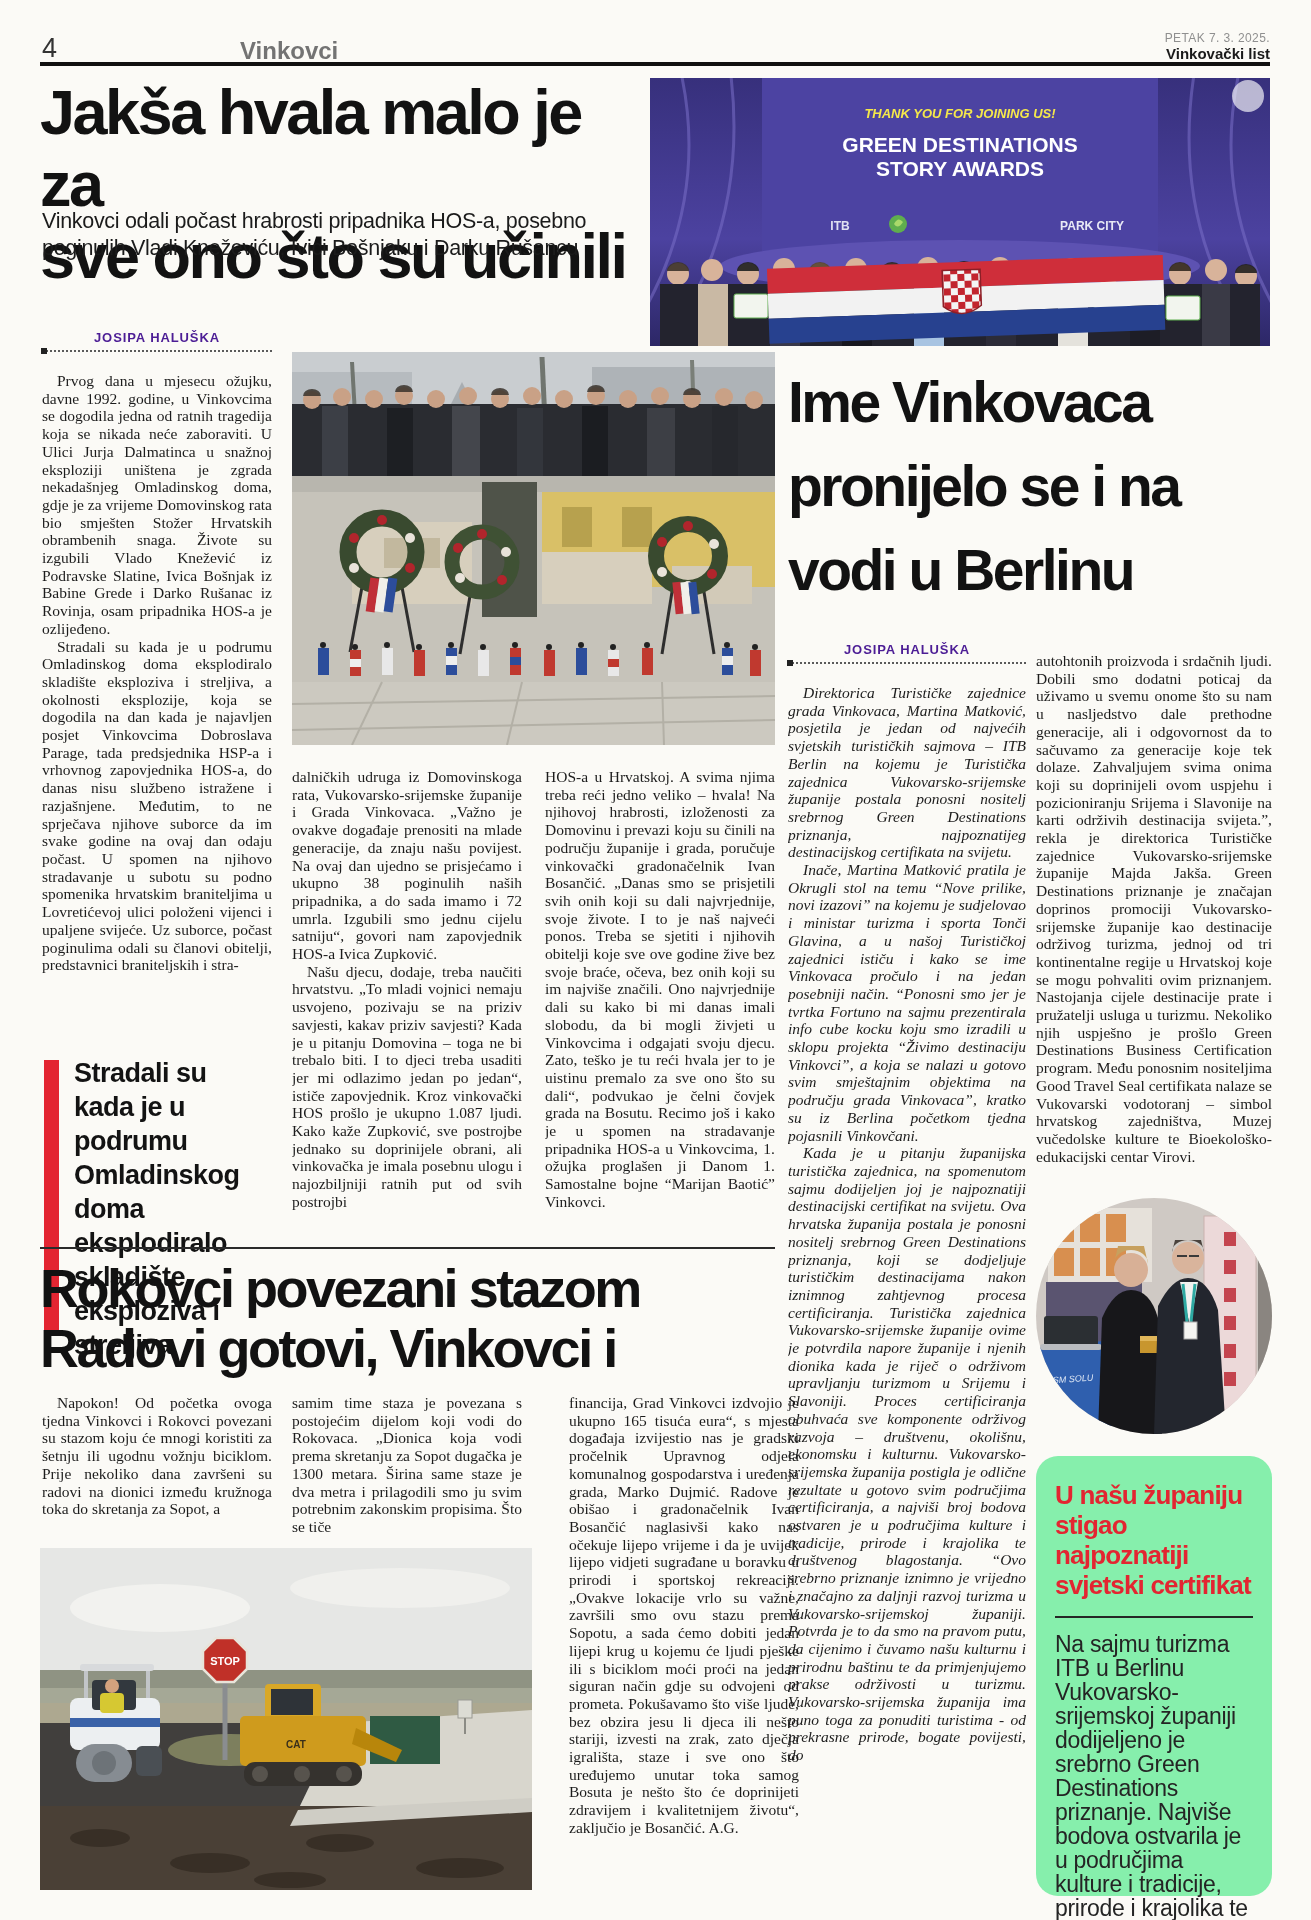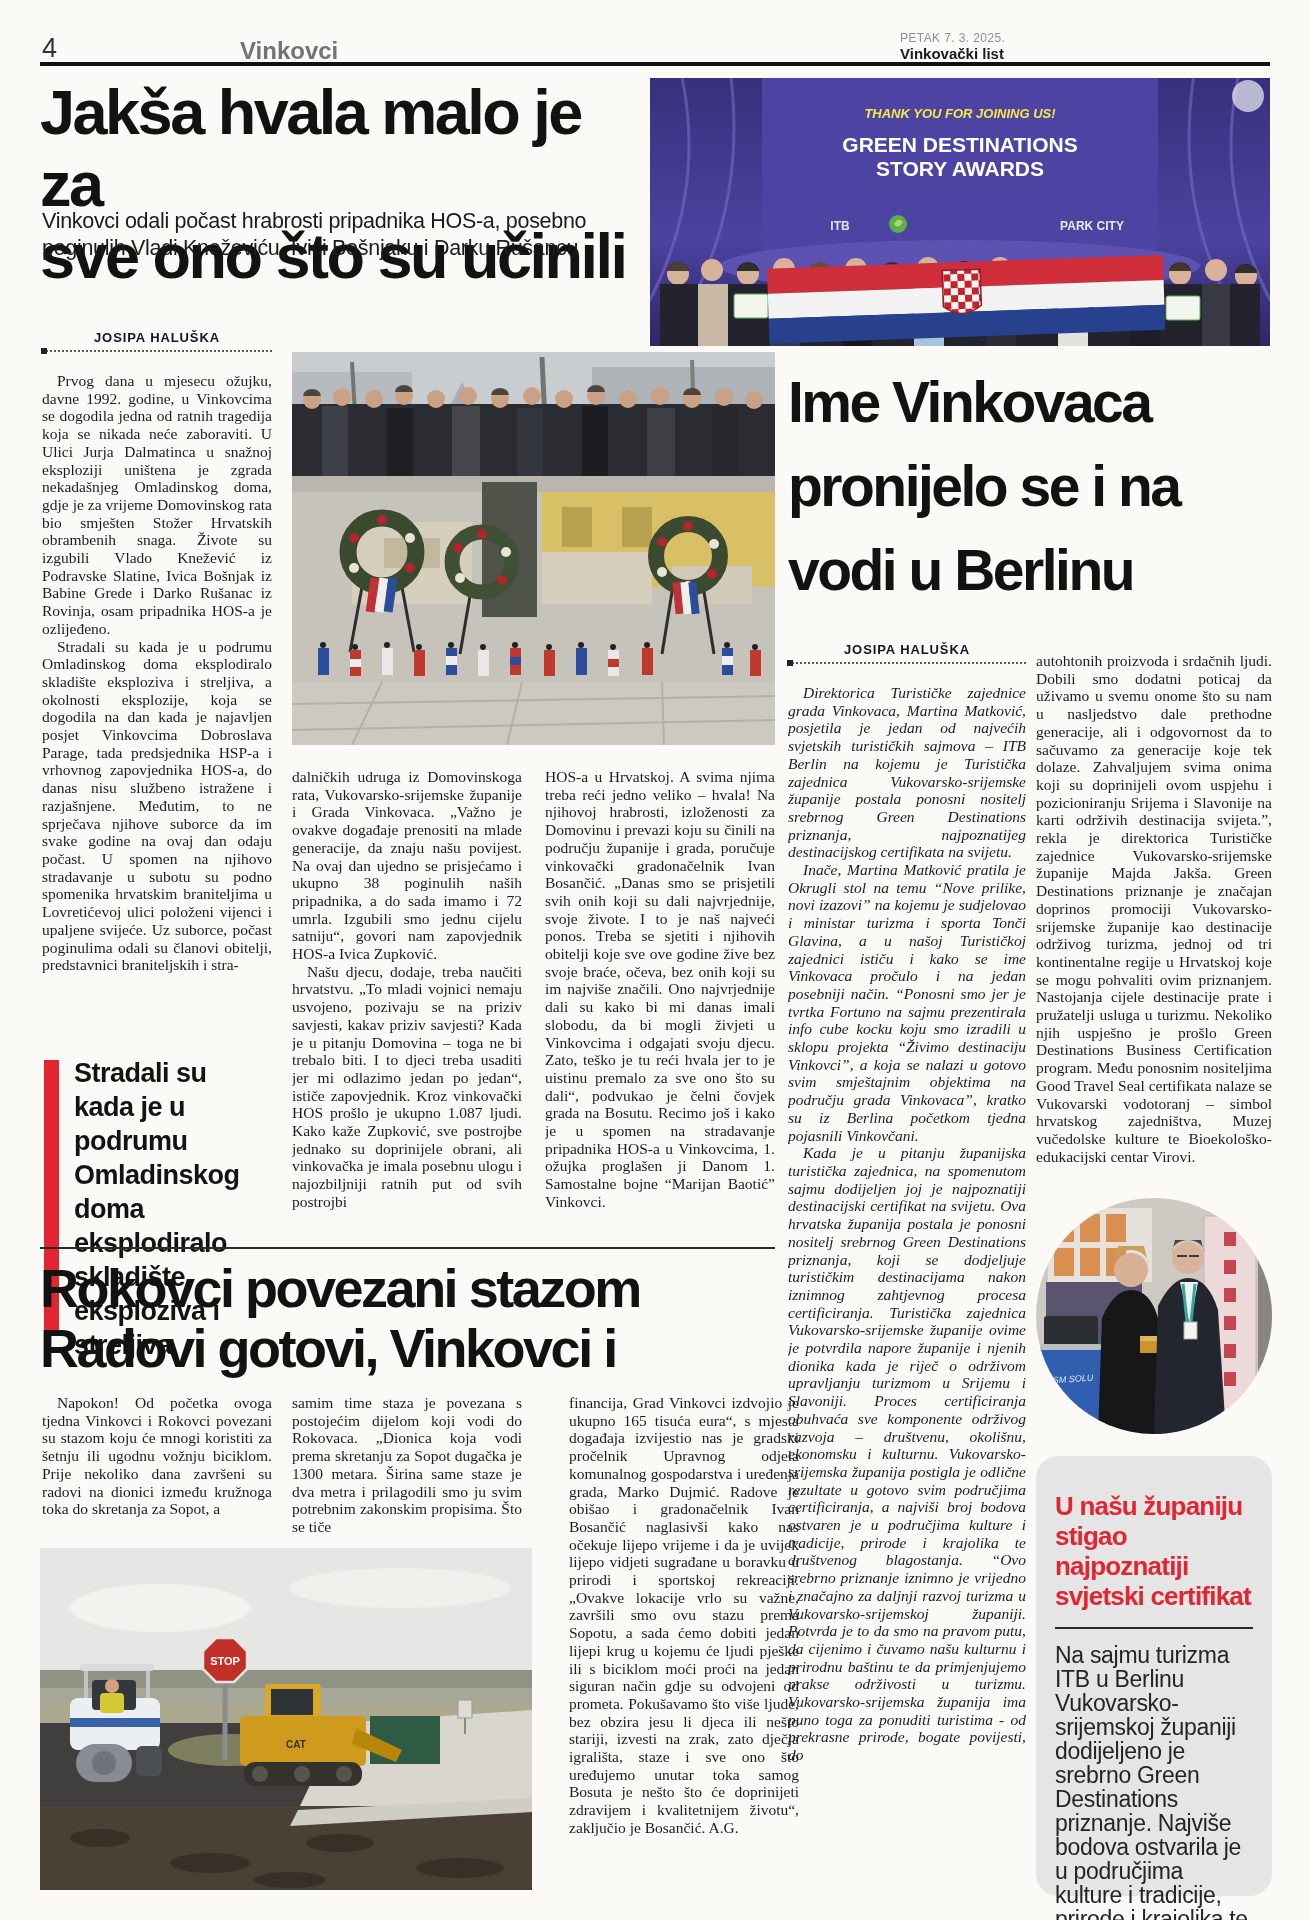--- a/index.html
+++ b/index.html
@@ -11,47 +11,47 @@
   .sheet{
     position:relative;width:1311px;height:1920px;margin:0 auto;
     background:#fbfaf6;overflow:hidden;
     font-family:"Liberation Serif",serif;color:var(--body);
   }
   .abs{position:absolute;}
 
   
   .pageno{font-family:"Liberation Sans",sans-serif;font-size:27px;color:#333;}
   .section{font-family:"Liberation Sans",sans-serif;font-weight:bold;font-size:24px;color:#737373;}
-  .mast{font-family:"Liberation Sans",sans-serif;line-height:15px;}
+  .mast{font-family:"Liberation Sans",sans-serif;text-align:right;line-height:15px;}
   .mast .date{font-size:12px;color:#8f8f8f;letter-spacing:.4px;}
   .mast .pub{font-size:15px;font-weight:bold;color:#1a1a1a;}
   .hrule{background:#101010;}
 
   
   .hl{font-family:"Liberation Sans",sans-serif;font-weight:bold;color:#121212;letter-spacing:-2.5px;}
   .hl span{display:block;}
   .hl-main{font-size:63px;line-height:72px;}
   .hl-mid{font-size:54px;line-height:60px;}
   .hl-right{font-size:57px;line-height:84px;}
   .subhead{font-family:"Liberation Sans",sans-serif;font-size:21.5px;line-height:27px;color:#1b1b1b;letter-spacing:-.3px;}
 
-  .byline{font-family:"Liberation Sans",sans-serif;font-weight:bold;font-size:13px;letter-spacing:.9px;text-align:center;color:#0f172a;}
+  .byline{font-family:"Liberation Sans",sans-serif;font-weight:bold;font-size:13px;letter-spacing:.9px;text-align:center;color:#4c1d95;}
   .dotrule{border-top:2px dotted #5a5a5a;position:relative;margin-top:5px;}
   .dotrule::before{content:"";position:absolute;left:-1px;top:-4px;width:6px;height:6px;background:#222;}
 
   .body-text{font-size:15.5px;line-height:17.7px;text-align:justify;overflow:hidden;hyphens:auto;}
   .body-text p{margin:0;}
   .body-text p.ind{text-indent:15px;}
 
   .quotebar{background:var(--red);}
   .quote{font-family:"Liberation Sans",sans-serif;font-weight:bold;font-size:27px;line-height:34px;letter-spacing:-.5px;color:#131313;}
 
   .thinrule{background:#2a2a2a;}
 
-  .infobox{background:#e5e5e5;border-radius:22px;padding:35px 19px 20px 19px;box-sizing:border-box;}
+  .infobox{background:#86efac;border-radius:22px;padding:24px 19px 20px 19px;box-sizing:border-box;}
   .infobox .ib-head{font-family:"Liberation Sans",sans-serif;font-weight:bold;font-size:26px;line-height:30px;letter-spacing:-.8px;color:var(--red);margin:0;}
   .ib-divider{border:0;border-top:2px solid #262626;margin:16px 0 14px 0;}
   .ib-body{font-family:"Liberation Sans",sans-serif;font-size:23px;line-height:24px;letter-spacing:-.3px;color:#242424;margin:0;}
 
   .photo{display:block;}
   .circle-photo{border-radius:50%;overflow:hidden;}
 </style>
 </head>
 <body>
 

